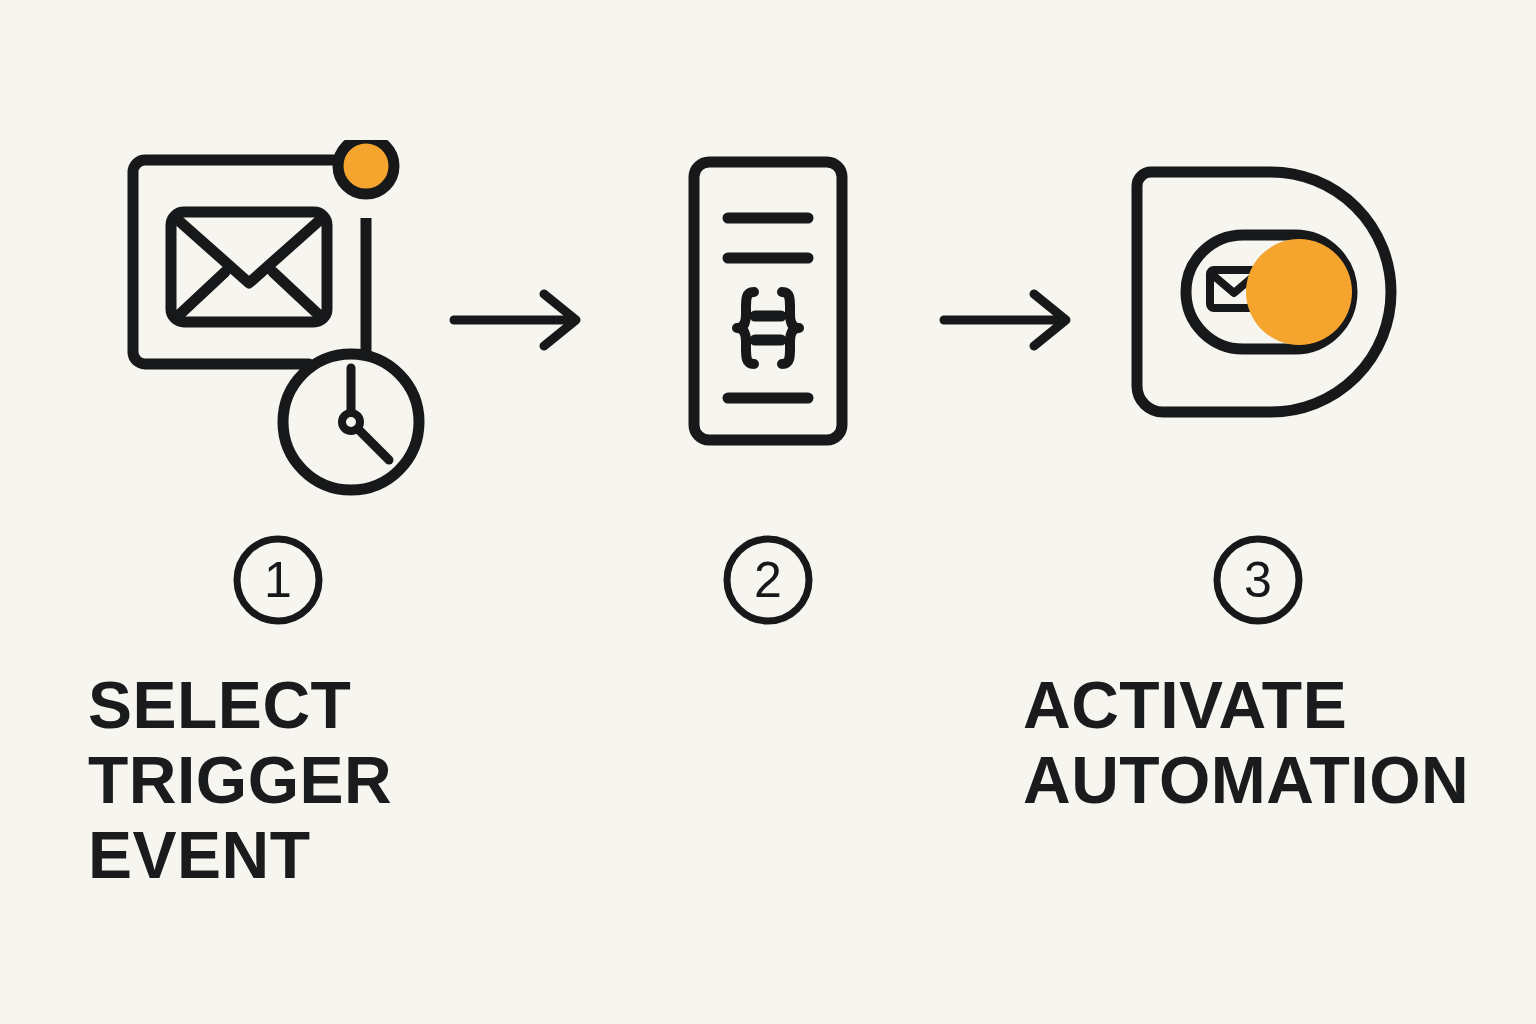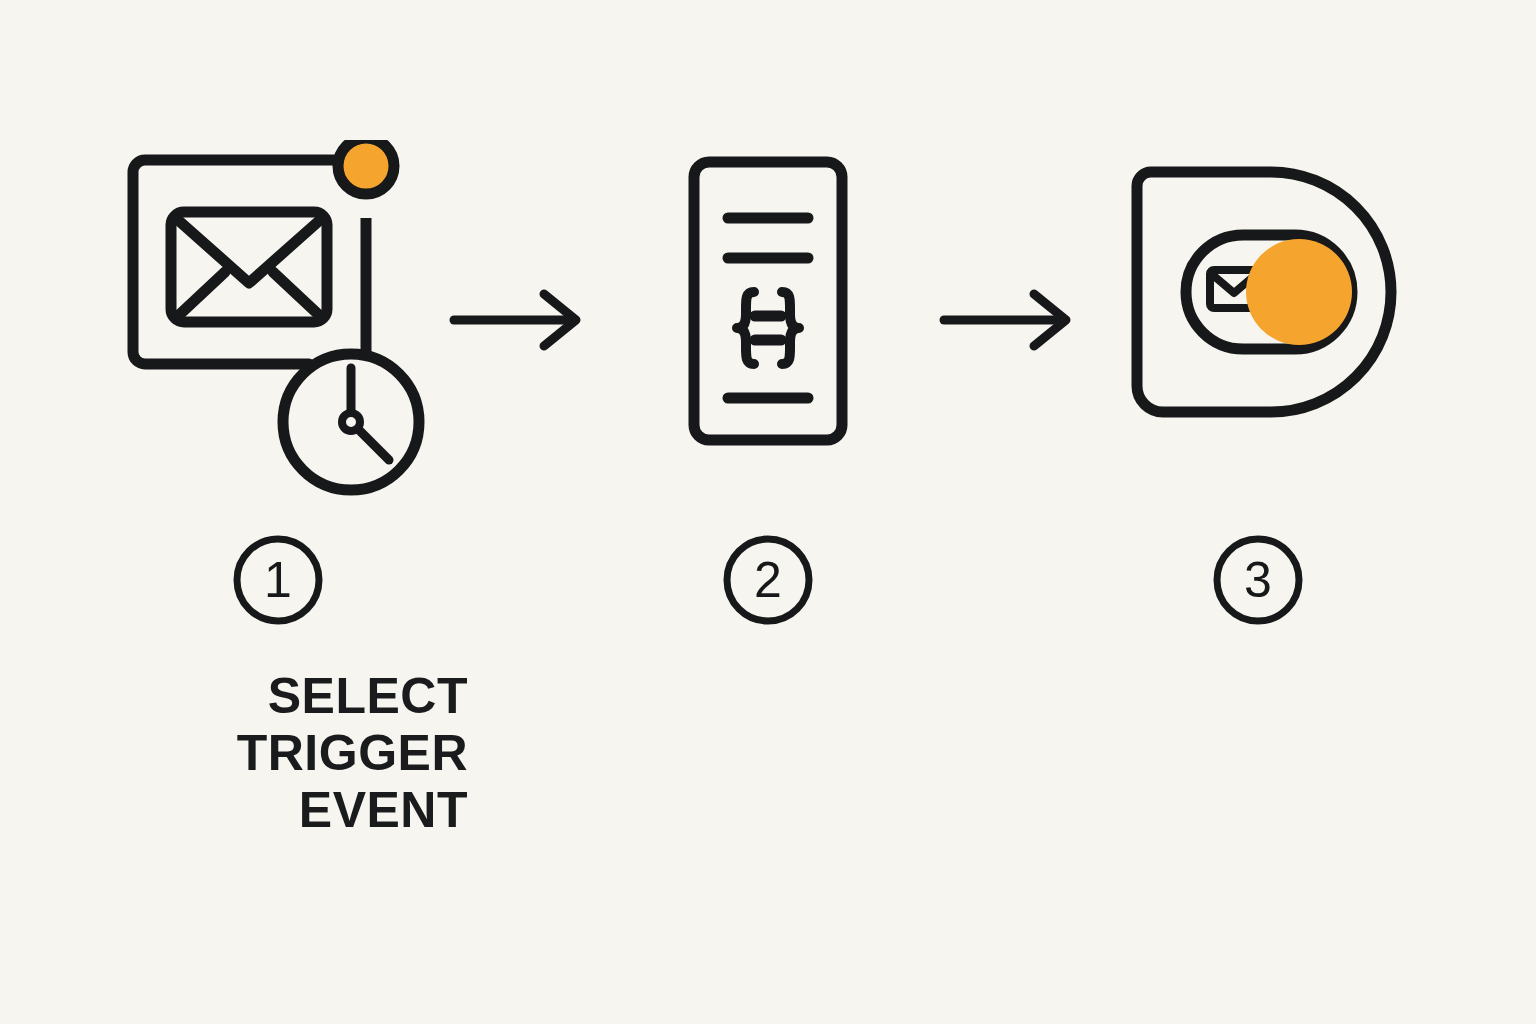--- a/index.html
+++ b/index.html
@@ -69,22 +69,22 @@
   .badge-num {
     position: relative;
     font-size: 50px;
     font-weight: 400;
     color: #17181a;
     line-height: 1;
     letter-spacing: 0px;
   }
   .caption {
     margin-top: 42px;
-    text-align: right;
-    font-size: 50px;
+    text-align: left;
+    font-size: 66px;
     font-weight: 700;
     line-height: 1.14;
     letter-spacing: 0.5px;
     color: #1a1b1d;
     text-transform: uppercase;
     white-space: pre-line;
     width: 420px;
   }
   .step-3 .caption { width: 470px; }
   .step-1 .caption { width: 380px; }
@@ -190,16 +190,18 @@
         </svg>
       </div>
 
       <div class="badge">
         <svg width="92" height="92" viewBox="0 0 92 92">
           <circle cx="46" cy="46" r="41" fill="none" stroke="#17181a" stroke-width="7"></circle>
         </svg>
         <span class="badge-num">3</span>
       </div>
 
+      <div class="caption">ACTIVATE
+AUTOMATION</div>
     </div>
 
   </div>
 </div>
 
 </body></html>

